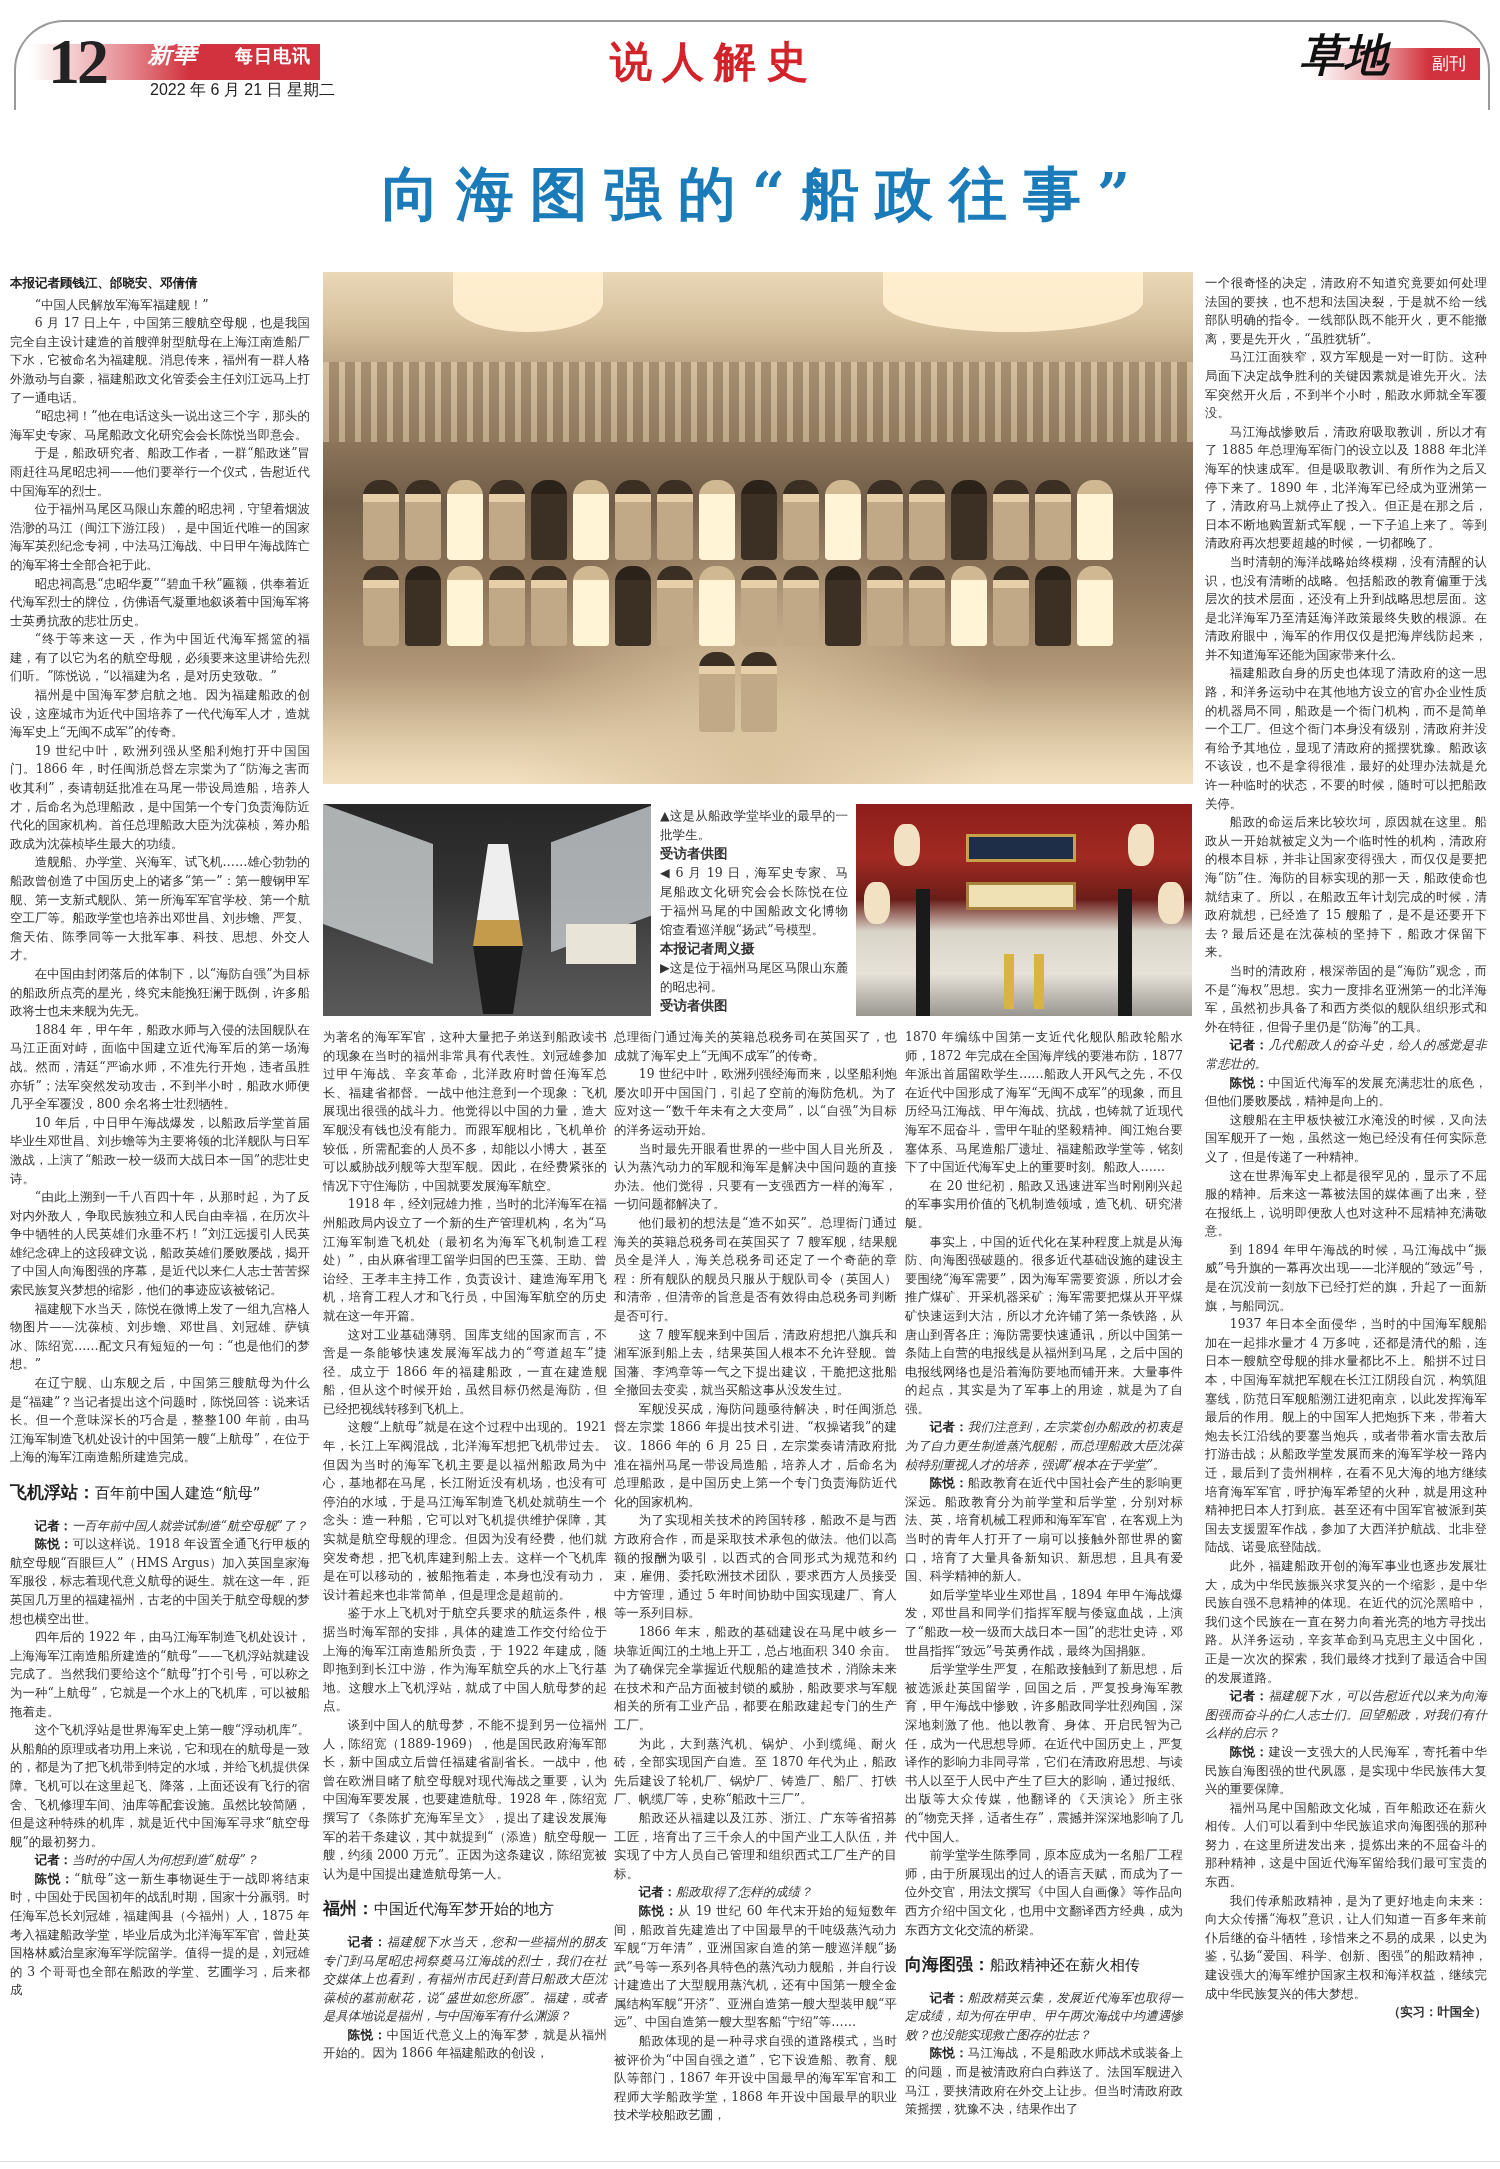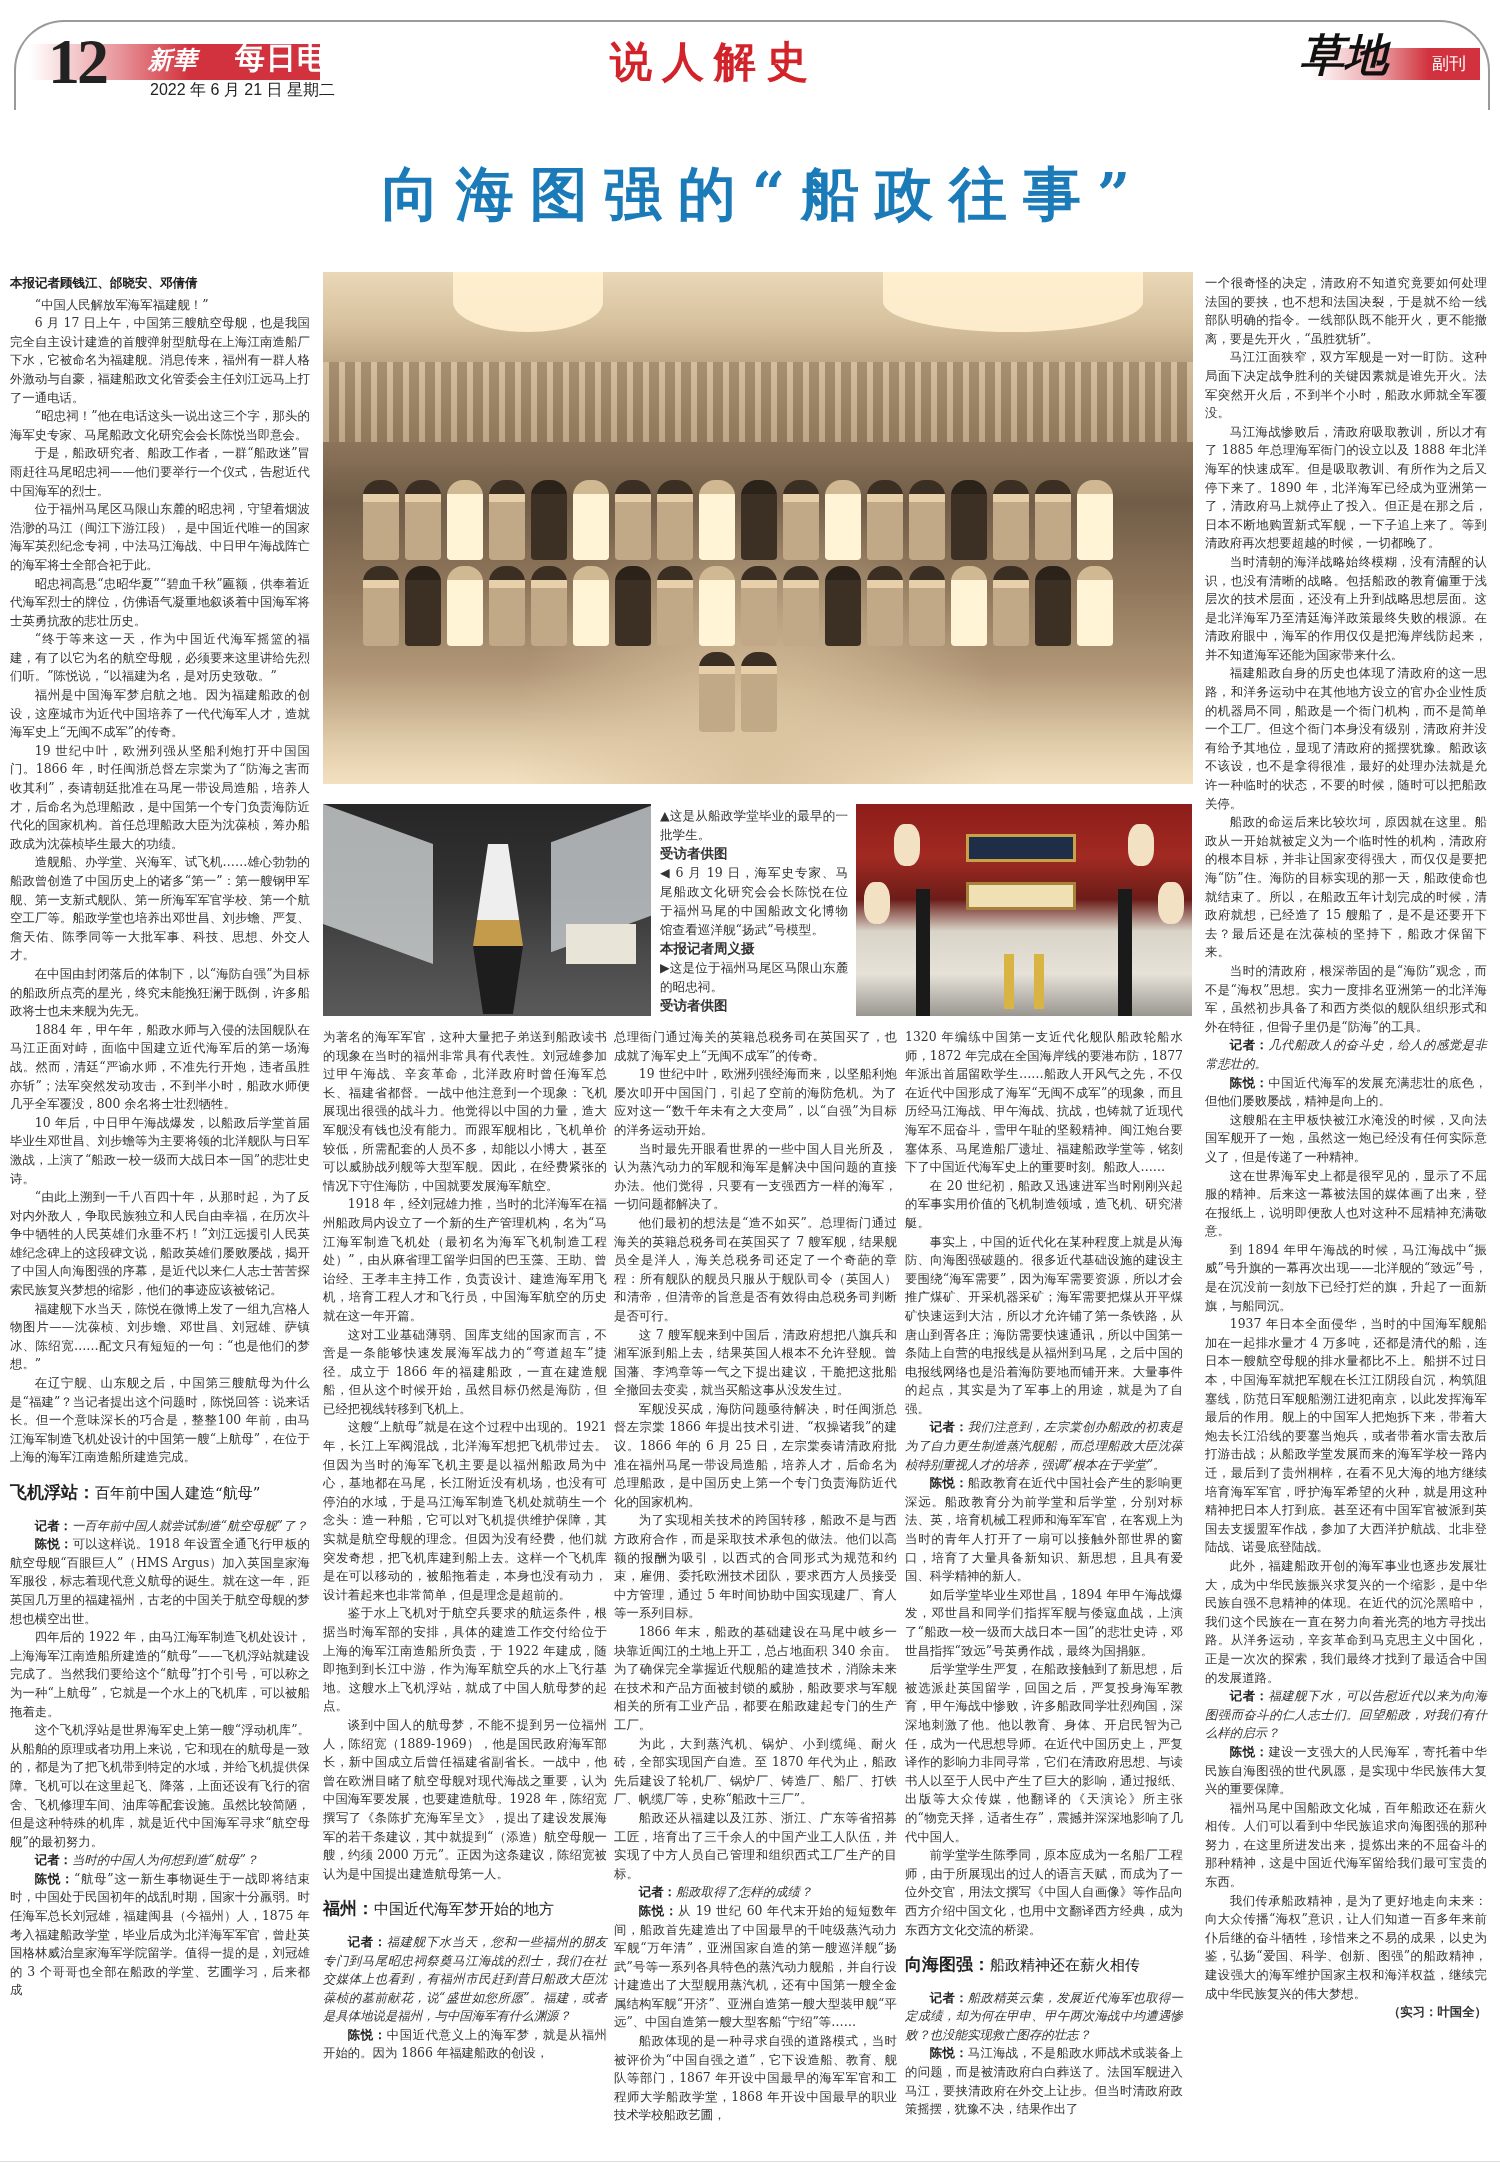--- a/index.html
+++ b/index.html
@@ -8,21 +8,21 @@
 
   
   .masthead { position: absolute; left: 14px; top: 20px; width: 1476px; height: 90px;
     border: 2px solid #9a9a9a; border-bottom: none; border-radius: 50px 50px 0 0; }
   .page-num { position: absolute; left: 48px; top: 30px; font-family: "Liberation Serif", serif;
     font-weight: bold; font-size: 64px; color: #222; line-height: 1; letter-spacing: -3px; }
   .brand-bar { position: absolute; left: 30px; top: 44px; width: 290px; height: 36px;
     background: linear-gradient(90deg, rgba(210,50,60,0) 0%, rgba(210,50,60,0.5) 30%, #d1323d 55%, #d1323d 100%); }
   .brand-name { position: absolute; left: 148px; top: 38px; font-family: "DejaVu Serif", serif;
     font-weight: bold; color: #fff; font-size: 24px; letter-spacing: 1px; font-style: italic; }
-  .brand-name .sub { font-style: normal; font-size: 30px; padding-left: 37px; }
+  .brand-name .sub { font-style: normal; font-size: 18px; padding-left: 37px; }
   .pub-date { position: absolute; left: 150px; top: 80px; font-family: "Liberation Sans", sans-serif;
     font-size: 16px; color: #222; }
   .section-title { position: absolute; left: 610px; top: 34px; font-family: "DejaVu Serif", serif;
     font-weight: bold; font-size: 42px; color: #d2232a; letter-spacing: 10px; }
   .supp-bar { position: absolute; left: 1310px; top: 48px; width: 170px; height: 32px;
     background: linear-gradient(90deg, rgba(210,50,60,0) 0%, rgba(210,50,60,0.45) 40%, #d1323d 70%); }
   .supp-logo { position: absolute; left: 1300px; top: 26px; font-family: "DejaVu Serif", serif;
     font-size: 44px; font-style: italic; color: #111; font-weight: bold; }
   .supp-label { position: absolute; left: 1432px; top: 52px; color: #fff; font-family: "DejaVu Sans", sans-serif;
     font-size: 17px; }
@@ -237,21 +237,21 @@
     </div>
   <div>
       <p><span class="spk">记者：</span><span class="q">船政取得了怎样的成绩？</span></p>
       <p><span class="spk">陈悦：</span><span>从 19 世纪 60 年代末开始的短短数年间，船政首先建造出了中国最早的千吨级蒸汽动力军舰“万年清”，亚洲国家自造的第一艘巡洋舰“扬武”号等一系列各具特色的蒸汽动力舰船，并自行设计建造出了大型舰用蒸汽机，还有中国第一艘全金属结构军舰“开济”、亚洲自造第一艘大型装甲舰“平远”、中国自造第一艘大型客船“宁绍”等……</span></p>
       <p><span>船政体现的是一种寻求自强的道路模式，当时被评价为“中国自强之道”，它下设造船、教育、舰队等部门，1867 年开设中国最早的海军军官和工程师大学船政学堂，1868 年开设中国最早的职业技术学校船政艺圃，</span></p>
     </div>
 </div>
 
 <div class="col" style="left:905px; top:1028px; width:278px;">
   <div>
-      <p class="noindent">1320 年编练中国第一支近代化舰队船政轮船水师，1872 年完成在全国海岸线的要港布防，1877 年派出首届留欧学生……船政人开风气之先，不仅在近代中国形成了海军“无闽不成军”的现象，而且历经马江海战、甲午海战、抗战，也铸就了近现代海军不屈奋斗，雪甲午耻的坚毅精神。闽江炮台要塞体系、马尾造船厂遗址、福建船政学堂等，铭刻下了中国近代海军史上的重要时刻。船政人……</p>
+      <p class="noindent">1870 年编练中国第一支近代化舰队船政轮船水师，1872 年完成在全国海岸线的要港布防，1877 年派出首届留欧学生……船政人开风气之先，不仅在近代中国形成了海军“无闽不成军”的现象，而且历经马江海战、甲午海战、抗战，也铸就了近现代海军不屈奋斗，雪甲午耻的坚毅精神。闽江炮台要塞体系、马尾造船厂遗址、福建船政学堂等，铭刻下了中国近代海军史上的重要时刻。船政人……</p>
       <p>在 20 世纪初，船政又迅速进军当时刚刚兴起的军事实用价值的飞机制造领域，造飞机、研究潜艇。</p>
       <p>事实上，中国的近代化在某种程度上就是从海防、向海图强破题的。很多近代基础设施的建设主要围绕“海军需要”，因为海军需要资源，所以才会推广煤矿、开采机器采矿；海军需要把煤从开平煤矿快速运到大沽，所以才允许铺了第一条铁路，从唐山到胥各庄；海防需要快速通讯，所以中国第一条陆上自营的电报线是从福州到马尾，之后中国的电报线网络也是沿着海防要地而铺开来。大量事件的起点，其实是为了军事上的用途，就是为了自强。</p>
     </div>
   <div>
       <p><span class="spk">记者：</span><span class="q">我们注意到，左宗棠创办船政的初衷是为了自力更生制造蒸汽舰船，而总理船政大臣沈葆桢特别重视人才的培养，强调“根本在于学堂”。</span></p>
       <p><span class="spk">陈悦：</span><span>船政教育在近代中国社会产生的影响更深远。船政教育分为前学堂和后学堂，分别对标法、英，培育机械工程师和海军军官，在客观上为当时的青年人打开了一扇可以接触外部世界的窗口，培育了大量具备新知识、新思想，且具有爱国、科学精神的新人。</span></p>
       <p><span>如后学堂毕业生邓世昌，1894 年甲午海战爆发，邓世昌和同学们指挥军舰与倭寇血战，上演了“船政一校一级而大战日本一国”的悲壮史诗，邓世昌指挥“致远”号英勇作战，最终为国捐躯。</span></p>
       <p><span>后学堂学生严复，在船政接触到了新思想，后被选派赴英国留学，回国之后，严复投身海军教育，甲午海战中惨败，许多船政同学壮烈殉国，深深地刺激了他。他以教育、身体、开启民智为己任，成为一代思想导师。在近代中国历史上，严复译作的影响力非同寻常，它们在清政府思想、与读书人以至于人民中产生了巨大的影响，通过报纸、出版等大众传媒，他翻译的《天演论》所主张的“物竞天择，适者生存”，震撼并深深地影响了几代中国人。</span></p>
       <p><span>前学堂学生陈季同，原本应成为一名船厂工程师，由于所展现出的过人的语言天赋，而成为了一位外交官，用法文撰写《中国人自画像》等作品向西方介绍中国文化，也用中文翻译西方经典，成为东西方文化交流的桥梁。</span></p>
     </div>

